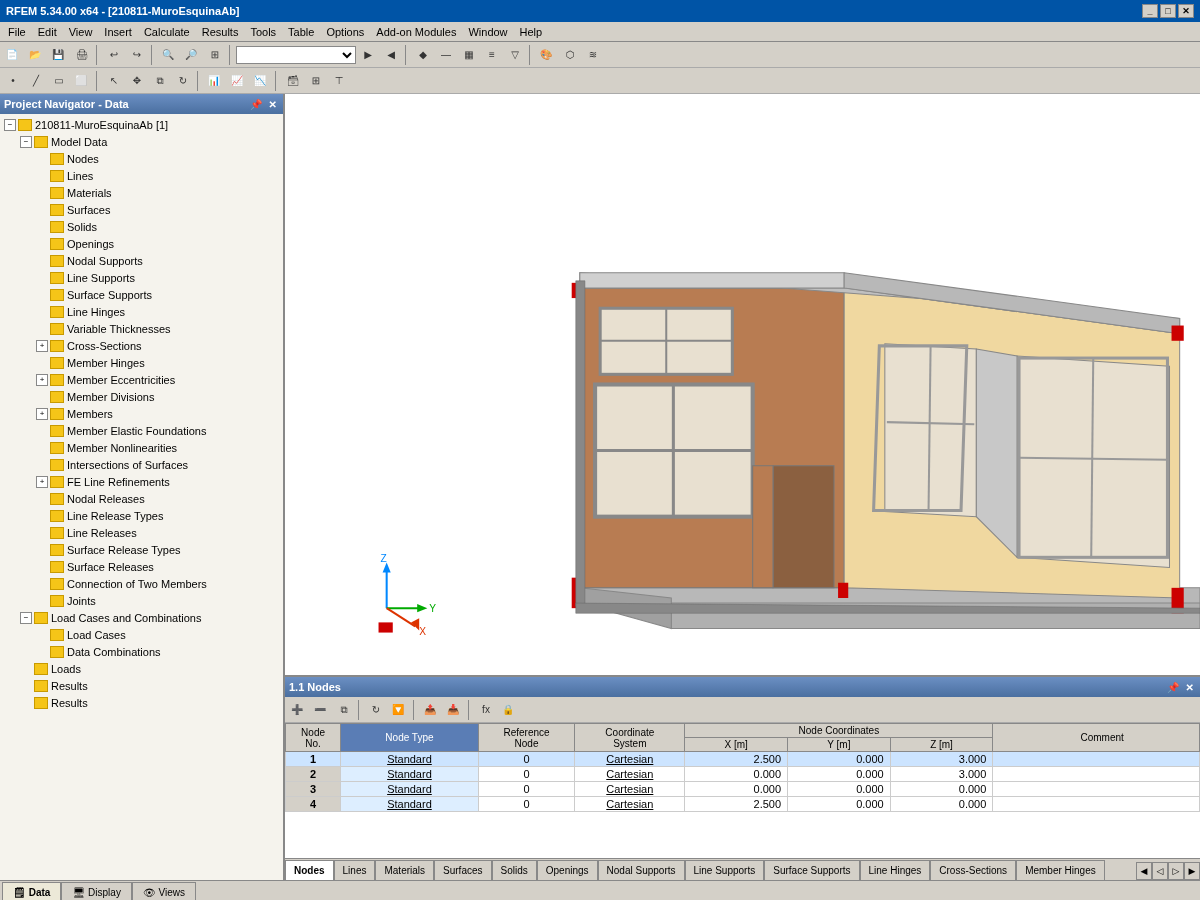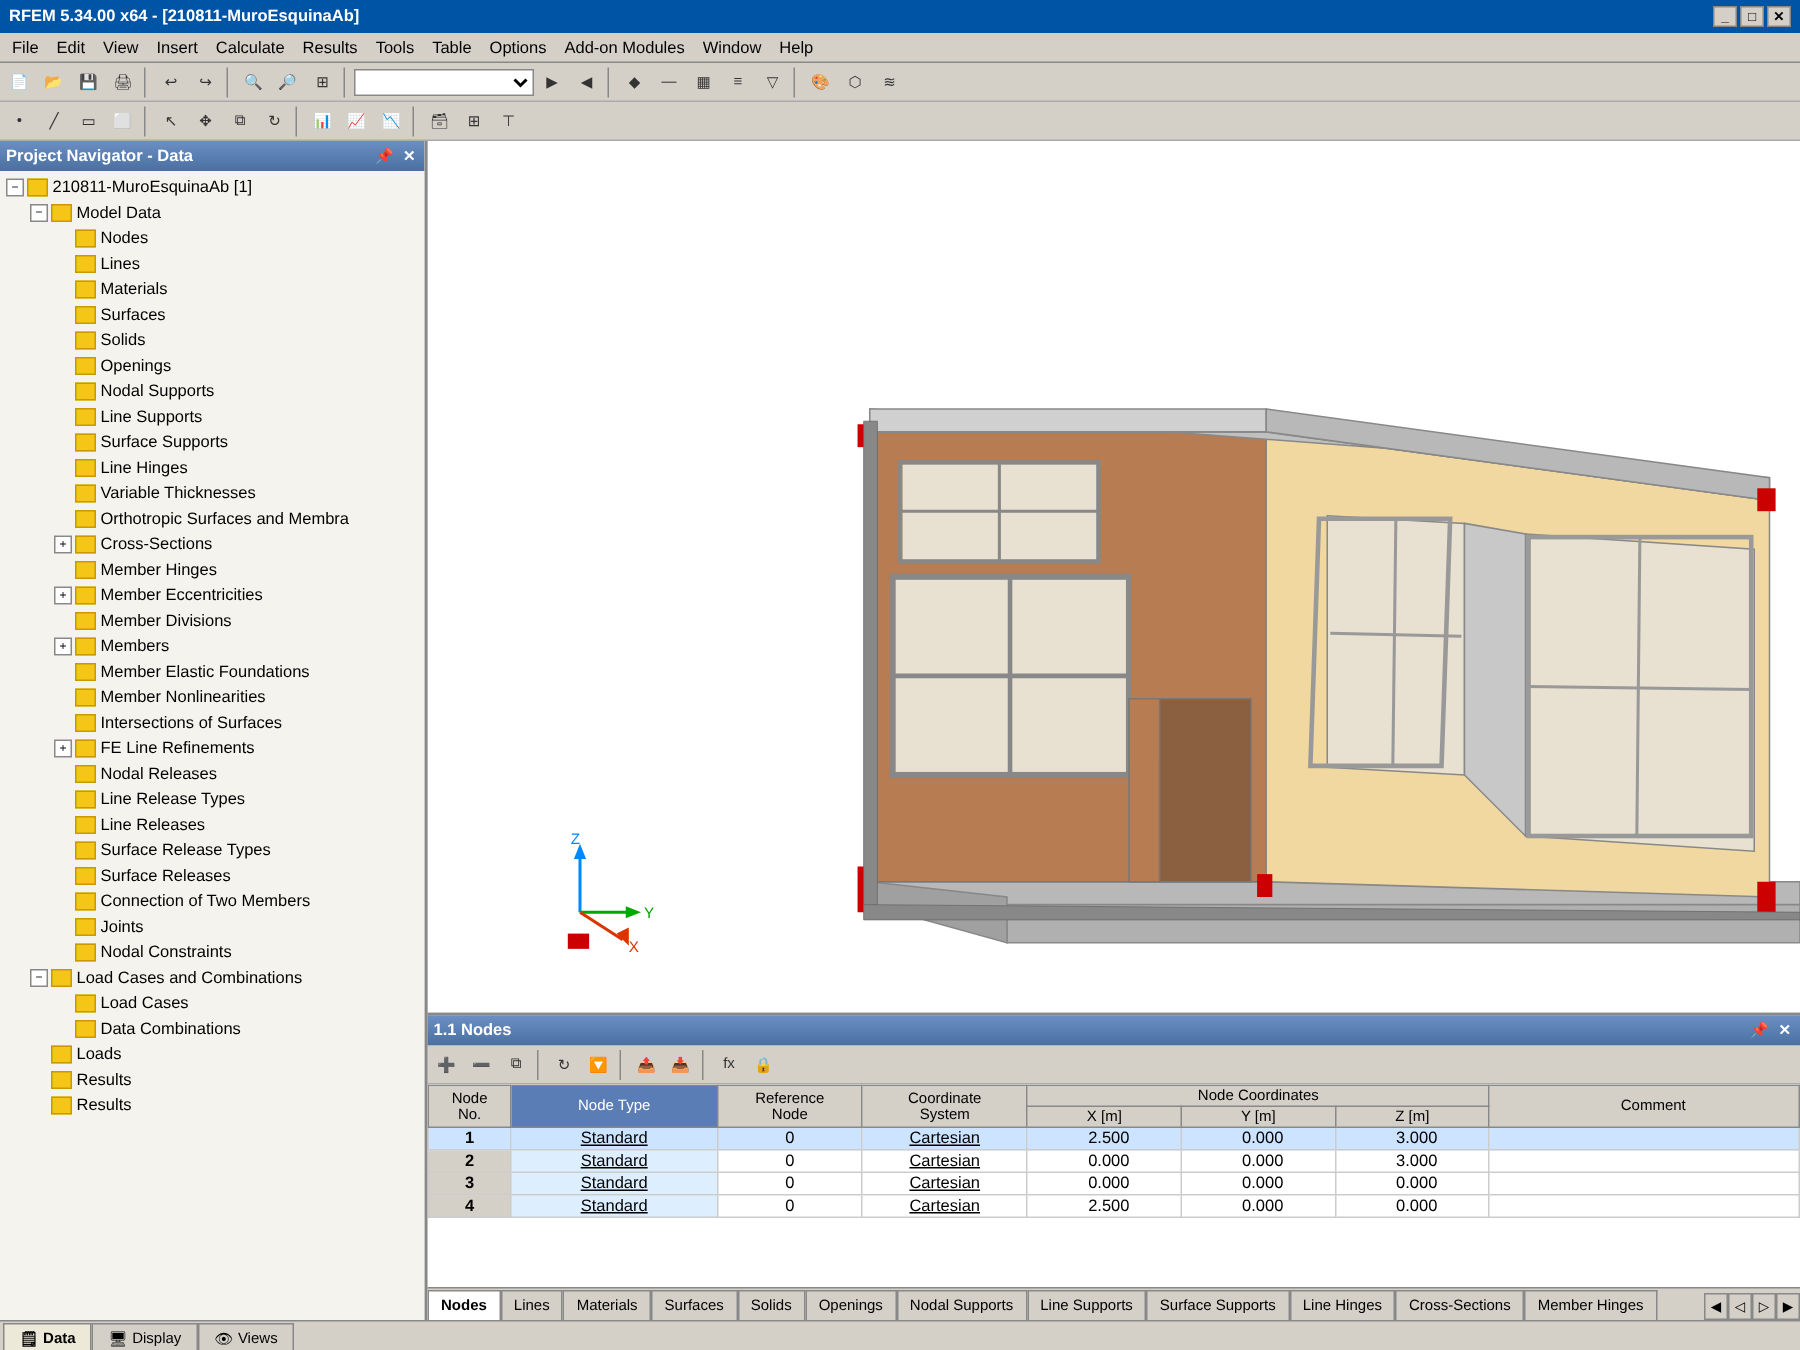--- a/index.html
+++ b/index.html
@@ -220,21 +220,21 @@
 
     table.data-table td {
       border: 1px solid #ccc;
       padding: 1px 4px;
       text-align: center;
       background: white;
     }
     table.data-table tr.row-selected td { background: #cce4ff; }
     table.data-table td.row-num { background: #d4d0c8; font-weight: bold; }
     table.data-table td.col-a { background: #ddeeff; }
-    table.data-table td.numeric { text-align: left; padding-right: 6px; padding-left: 40px; }
+    table.data-table td.numeric { text-align: right; padding-right: 6px; padding-left: 40px; }
     table.data-table td.underlined { text-decoration: underline; }
 
     
     .tab-bar {
       height: 22px;
       background: #d4d0c8;
       display: flex;
       align-items: flex-end;
       border-top: 1px solid #888;
       overflow-x: auto;
@@ -462,26 +462,20 @@
           <span class="tree-label">Line Hinges</span>
         </div>
         <div class="tree-item">
           <span class="tree-indent" style="display:inline-block;width:36px;"></span>
           <span style="display:inline-block;width:14px;"></span>
           <span class="folder-icon-small" style="background:#f5c518;border:1px solid #c89a00;width:14px;height:12px;display:inline-block;margin-right:3px;flex-shrink:0;"></span>
           <span class="tree-label">Variable Thicknesses</span>
         </div>
         <div class="tree-item">
           <span class="tree-indent" style="display:inline-block;width:36px;"></span>
-          <span style="display:inline-block;width:14px;"></span>
-          <span class="folder-icon-small" style="background:#f5c518;border:1px solid #c89a00;width:14px;height:12px;display:inline-block;margin-right:3px;flex-shrink:0;"></span>
-          <span class="tree-label">Orthotropic Surfaces and Membra</span>
-        </div>
-        <div class="tree-item">
-          <span class="tree-indent" style="display:inline-block;width:36px;"></span>
           <span class="expand-btn">+</span>
           <span class="folder-icon-small" style="background:#f5c518;border:1px solid #c89a00;width:14px;height:12px;display:inline-block;margin-right:3px;flex-shrink:0;"></span>
           <span class="tree-label">Cross-Sections</span>
         </div>
         <div class="tree-item">
           <span class="tree-indent" style="display:inline-block;width:36px;"></span>
           <span style="display:inline-block;width:14px;"></span>
           <span class="folder-icon-small" style="background:#f5c518;border:1px solid #c89a00;width:14px;height:12px;display:inline-block;margin-right:3px;flex-shrink:0;"></span>
           <span class="tree-label">Member Hinges</span>
         </div>
@@ -561,26 +555,20 @@
           <span class="tree-indent" style="display:inline-block;width:36px;"></span>
           <span style="display:inline-block;width:14px;"></span>
           <span class="folder-icon-small" style="background:#f5c518;border:1px solid #c89a00;width:14px;height:12px;display:inline-block;margin-right:3px;flex-shrink:0;"></span>
           <span class="tree-label">Connection of Two Members</span>
         </div>
         <div class="tree-item">
           <span class="tree-indent" style="display:inline-block;width:36px;"></span>
           <span style="display:inline-block;width:14px;"></span>
           <span class="folder-icon-small" style="background:#f5c518;border:1px solid #c89a00;width:14px;height:12px;display:inline-block;margin-right:3px;flex-shrink:0;"></span>
           <span class="tree-label">Joints</span>
-        </div>
-        <div class="tree-item">
-          <span class="tree-indent" style="display:inline-block;width:36px;"></span>
-          <span style="display:inline-block;width:14px;"></span>
-          <span class="folder-icon-small" style="background:#f5c518;border:1px solid #c89a00;width:14px;height:12px;display:inline-block;margin-right:3px;flex-shrink:0;"></span>
-          <span class="tree-label">Nodal Constraints</span>
         </div>
         <div class="tree-item">
           <span class="tree-indent" style="display:inline-block;width:20px;"></span>
           <span class="expand-btn">−</span>
           <span class="folder-icon-small" style="background:#f5c518;border:1px solid #c89a00;width:14px;height:12px;display:inline-block;margin-right:3px;flex-shrink:0;"></span>
           <span class="tree-label">Load Cases and Combinations</span>
         </div>
         <div class="tree-item">
           <span class="tree-indent" style="display:inline-block;width:36px;"></span>
           <span style="display:inline-block;width:14px;"></span>

